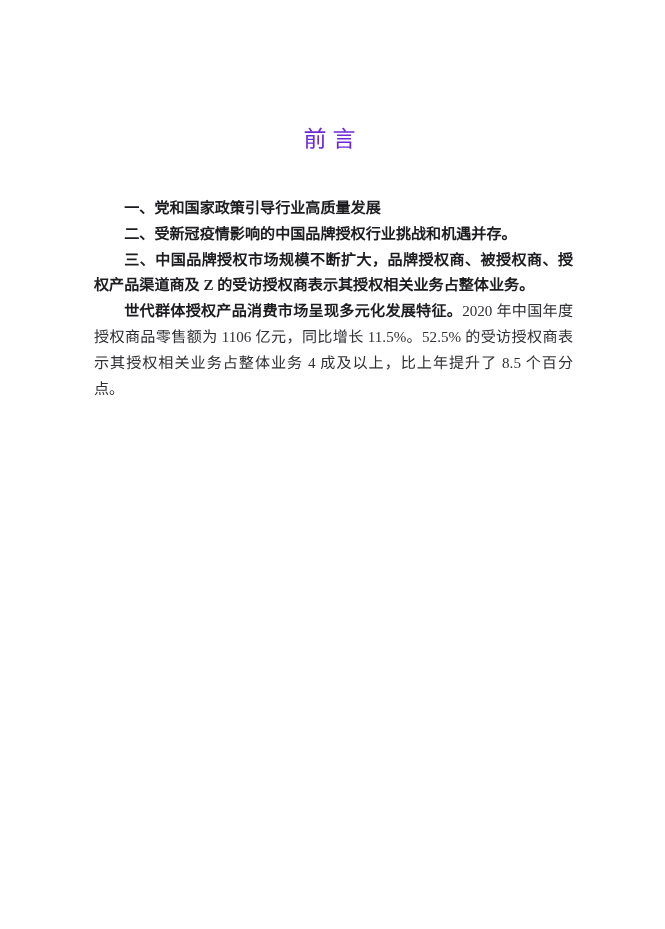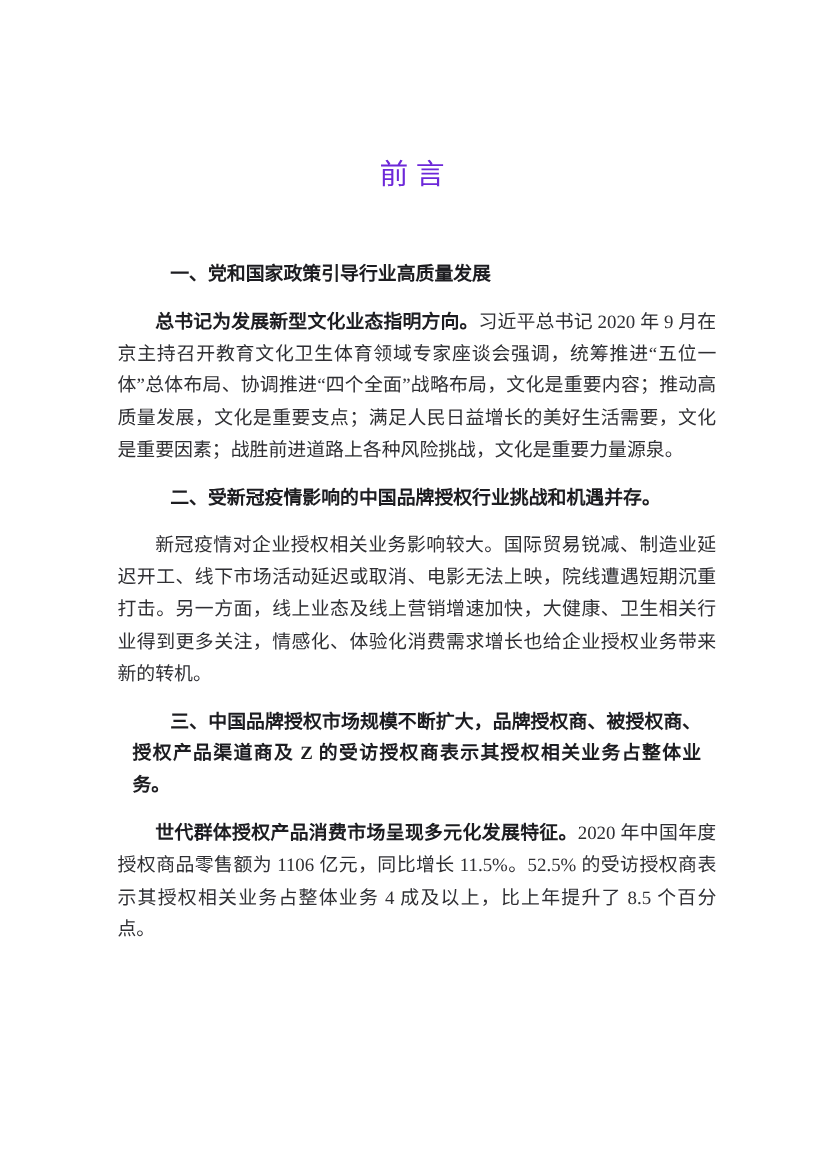--- a/index.html
+++ b/index.html
@@ -52,21 +52,21 @@
     line-height: 25.8px;
     color: #2f2f33;
     text-align: justify;
     text-justify: inter-ideograph;
     text-indent: 2em;
     font-family: "Liberation Serif", "DejaVu Serif", serif;
     word-break: break-all;
   }
 
   p.heading {
-    margin: 12px;
+    margin: 0;
     padding: 0;
     font-size: 15.1px;
     line-height: 25.8px;
     color: #1d1d21;
     font-weight: 700;
     text-align: justify;
     text-justify: inter-ideograph;
     text-indent: 2em;
     font-family: "Liberation Serif", "DejaVu Serif", serif;
     word-break: break-all;
@@ -82,26 +82,24 @@
 
 <div class="page">
 
   <div class="doc-title">前言</div>
 
   <div class="body-block">
 
 
     <p class="heading">一、党和国家政策引导行业高质量发展</p>
 
-    <p class="para"><span class="lead">总书记为发展新型文化业态指明方向。</span><span>习近平总书记 2020 年 9 月在京主持召开教育文化卫生体育领域专家座谈会强调，统筹推进“五位一体”总体布局、协调推进“四个全面”战略布局，文化是重要内容；推动高质量发展，文化是重要支点；满足人民日益增长的美好生活需要，文化是重要因素；战胜前进道路上各种风险挑战，文化是重要力量源泉。</span></p>
 
 
     <p class="heading">二、受新冠疫情影响的中国品牌授权行业挑战和机遇并存。</p>
 
-    <p class="para"><span>新冠疫情对企业授权相关业务影响较大。</span><span>国际贸易锐减、制造业延迟开工、线下市场活动延迟或取消、电影无法上映，院线遭遇短期沉重打击。另一方面，线上业态及线上营销增速加快，大健康、卫生相关行业得到更多关注，情感化、体验化消费需求增长也给企业授权业务带来新的转机。</span></p>
 
     <p class="heading">三、中国品牌授权市场规模不断扩大，品牌授权商、被授权商、授权产品渠道商及 Z 的受访授权商表示其授权相关业务占整体业务。</p>
 
     <p class="para"><span class="lead">世代群体授权产品消费市场呈现多元化发展特征。</span><span>2020 年中国年度授权商品零售额为 1106 亿元，同比增长 11.5%。52.5% 的受访授权商表示其授权相关业务占整体业务 4 成及以上，比上年提升了 8.5 个百分点。</span></p>
 
   </div>
 
 </div>
 
 </body></html>

